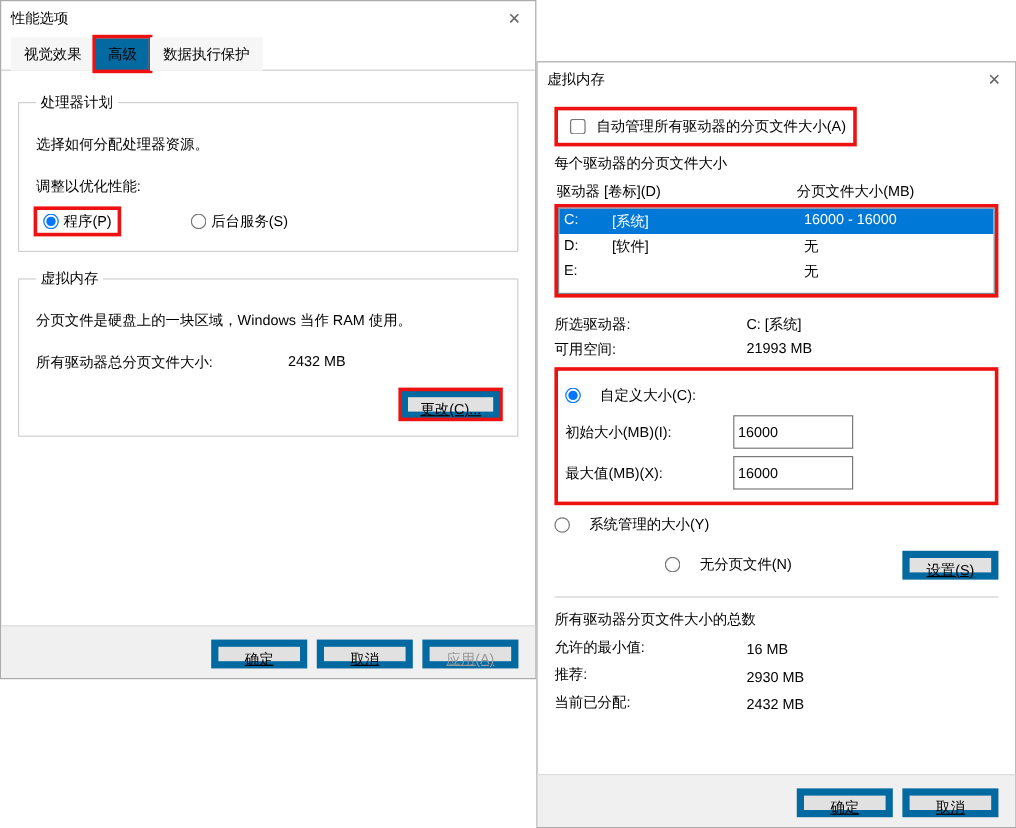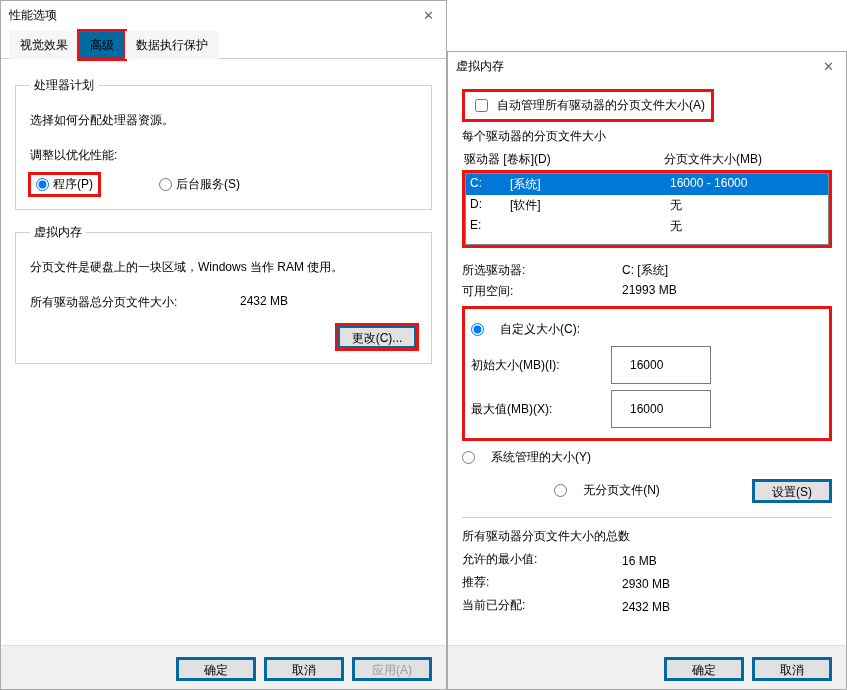--- a/index.html
+++ b/index.html
@@ -26,21 +26,21 @@
     padding: 6px 8px 4px 8px;
     font-size: 12px;
   }
   .close-x {
     font-size: 13px;
     color: #666;
     padding: 0 4px;
     cursor: default;
   }
   
-  #dlg1 { left: 0; top: 0; width: 447px; height: 690px; }
+  #dlg1 { left: 0; top: 0; width: 447px; height: 566px; }
   .tabs {
     display: flex;
     padding: 0 8px;
     border-bottom: 1px solid #ccc;
     margin-top: 2px;
   }
   .tab {
     padding: 5px 10px 5px 10px;
     border: 1px solid transparent;
     border-bottom: none;
@@ -79,25 +79,26 @@
   }
   .radio-opt {
     display: inline-flex;
     align-items: center;
     gap: 4px;
   }
   input[type=radio] { margin: 0; }
   .btn {
     min-width: 80px;
     height: 24px;
-    border: 3px solid #0369a1;
+    border: 6px solid #0369a1;
     background: #e1e1e1;
     font-size: 12px;
     padding: 2px 10px;
     cursor: default;
+    text-decoration: underline;
   }
   .btn.disabled { color: #9a9a9a; }
   .footer-btns {
     position: absolute;
     bottom: 8px;
     right: 14px;
     display: flex;
     gap: 8px;
   }
   .footer-area {
@@ -150,23 +151,23 @@
     margin: 4px 0;
   }
   .size-row {
     display: flex;
     align-items: center;
     margin: 6px 0;
   }
   .size-row .lbl { width: 140px; }
   .size-row input[type=text] {
     width: 100px;
-    height: 38px;
+    height: 28px;
     border: 1px solid #7a7a7a;
-    padding: 2px 18px;
+    padding: 2px 3px;
     font-size: 12px;
   }
   .radio-line {
     display: flex;
     align-items: center;
     gap: 16px;
     margin: 8px 0;
   }
   .totals { margin-top: 6px; }
   .totals .kv { margin: 6px 0; align-items: flex-end; }

